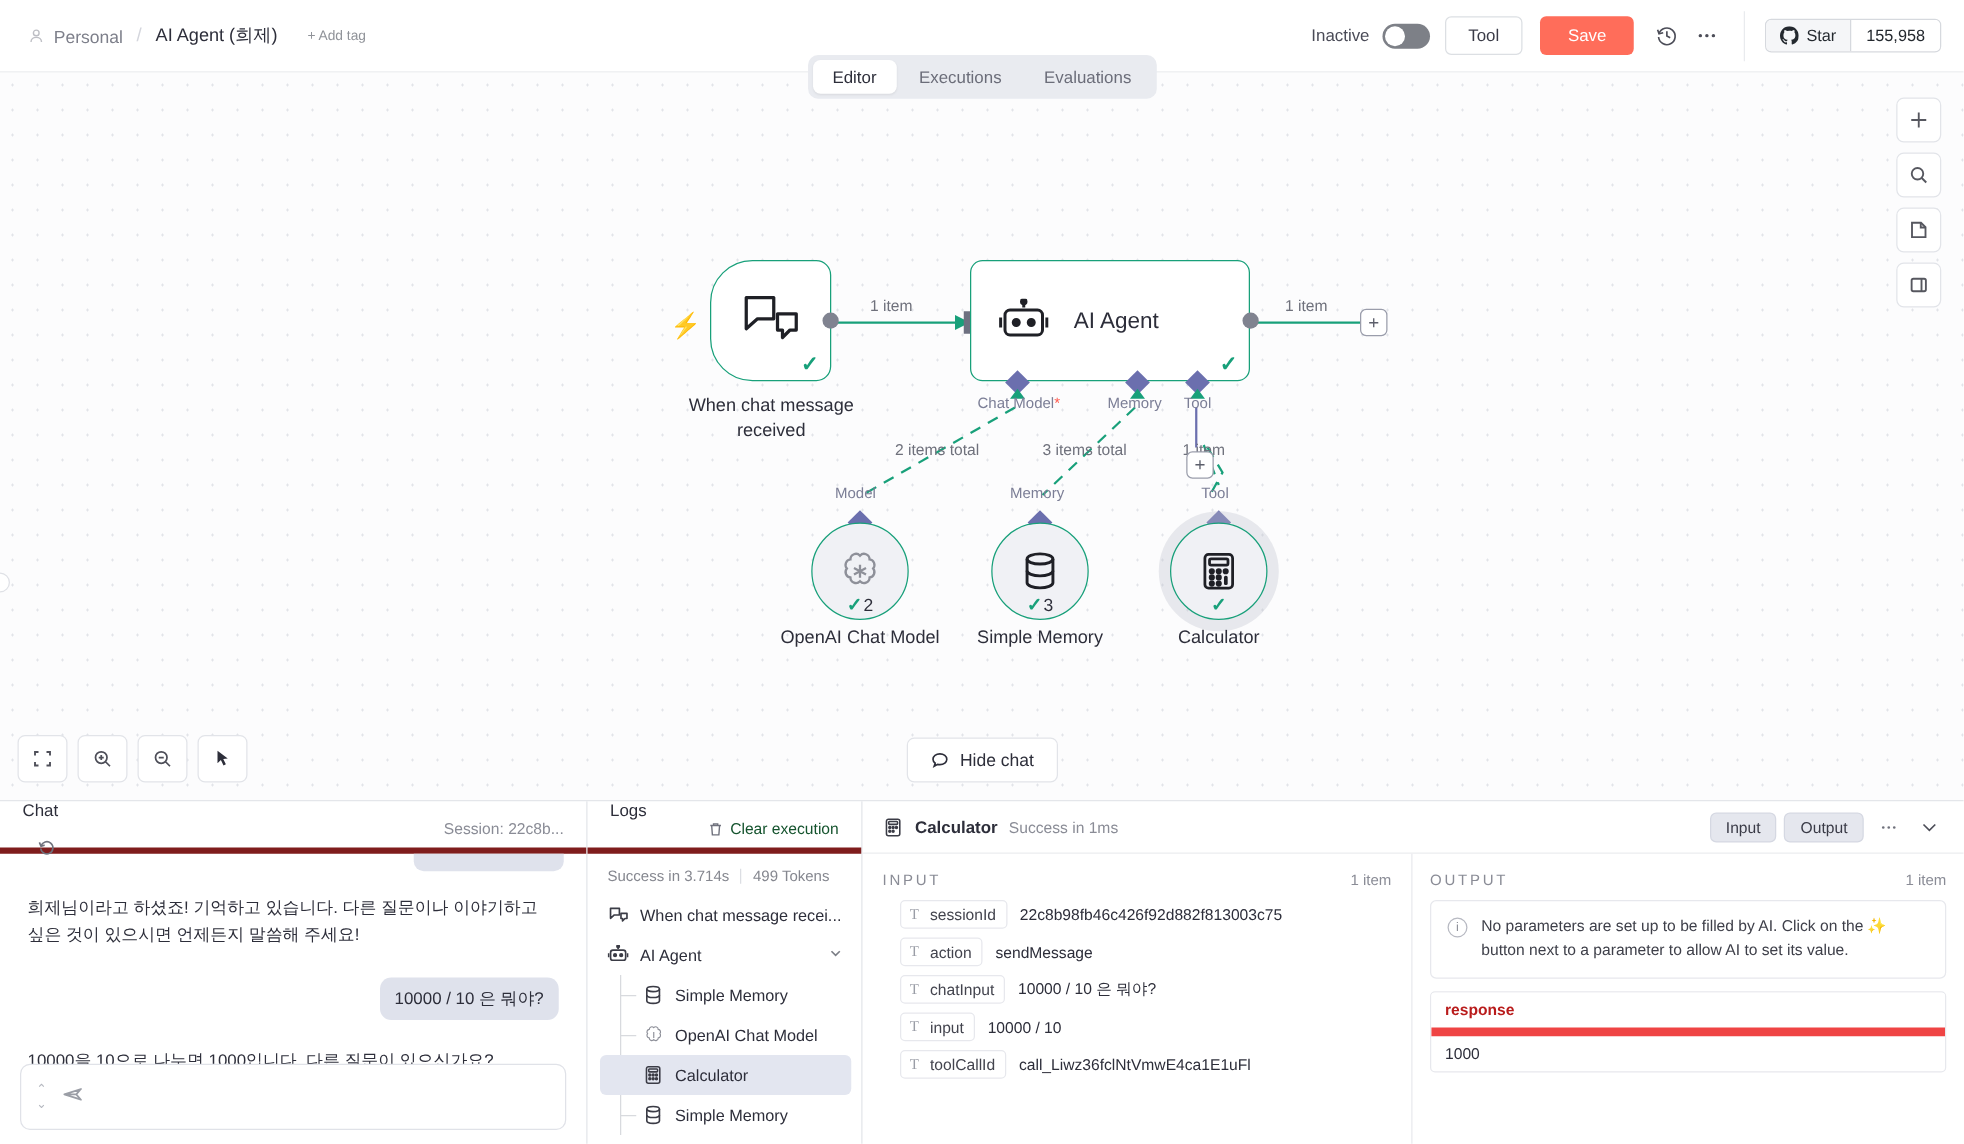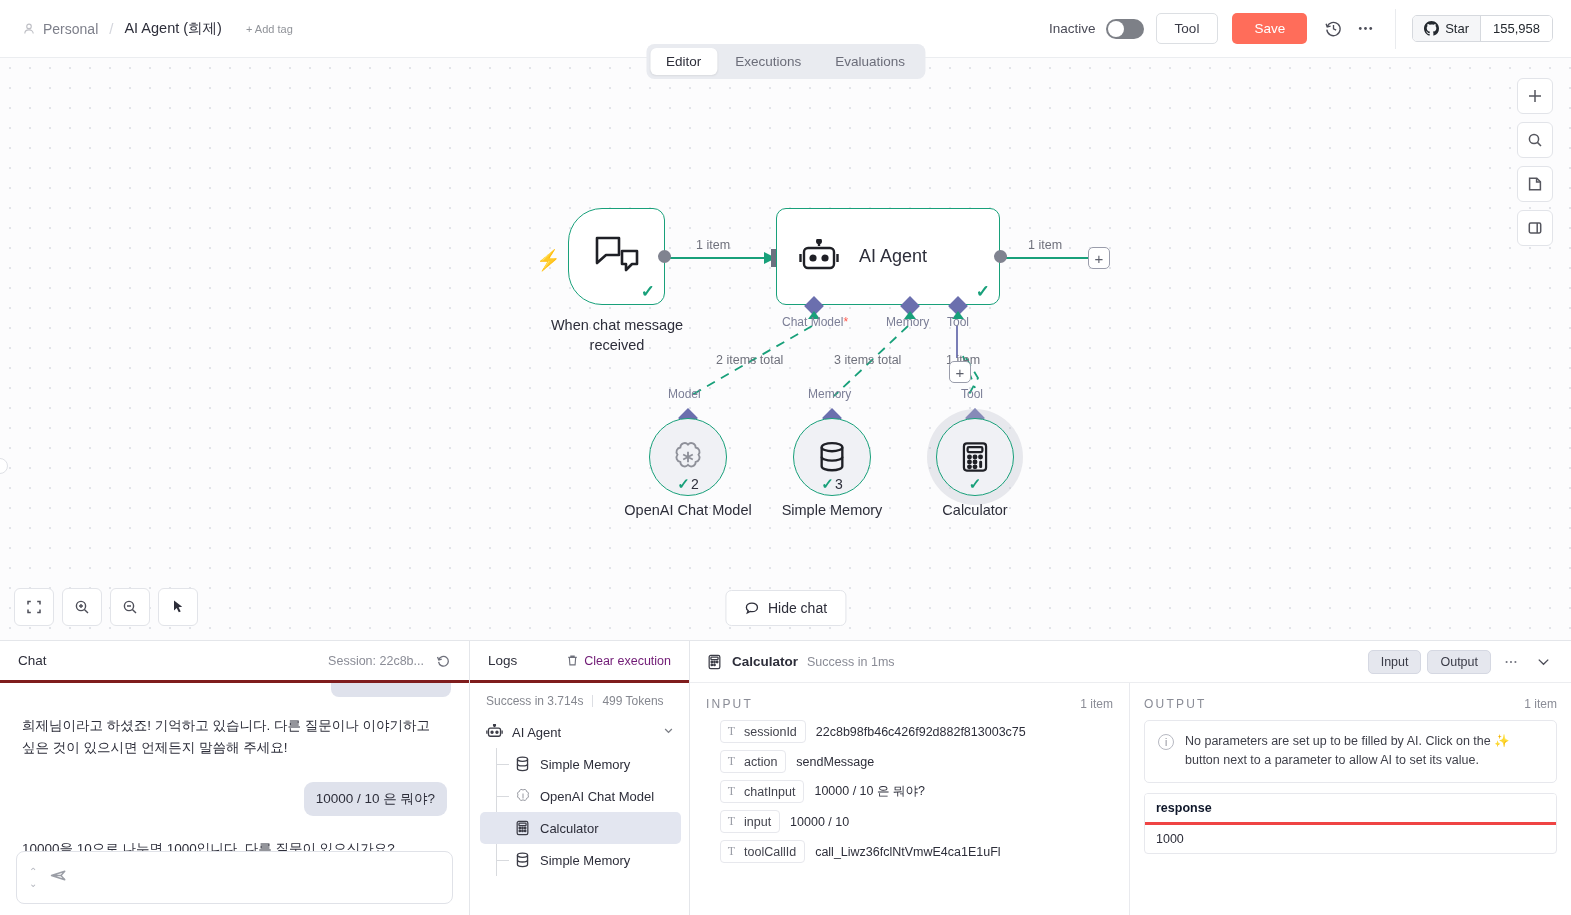--- a/index.html
+++ b/index.html
@@ -138,22 +138,22 @@
     cursor: pointer; color: #4e4f59; }
   .hide-chat { position: absolute; left: 50%; transform: translateX(-50%); bottom: 14px;
     background: #fff; border: 1px solid #e2e4e9; border-radius: 6px;
     padding: 9px 18px; font-size: 14px; color: #2d2e3a; cursor: pointer;
     display: flex; align-items: center; gap: 9px; }
 
   
   .bottom { position: absolute; top: 640px; left: 0; width: 1571px; height: 275px;
     display: flex; background: #fff; border-top: 1px solid #e4e6ea; }
   .panel { height: 275px; position: relative; }
-  .panel-head { height: 42px; display: flex; align-items: center; padding: 0 18px;
-    border-bottom: 3px solid #7f1d1d; }
+  .panel-head { height: 42px; display: flex; padding: 0 18px;
+    border-bottom: 5px solid #7f1d1d; flex-direction: column; }
   .panel-title { font-size: 13.5px; color: #2d2e3a; }
 
   
   .chat-panel { width: 470px; border-right: 1px solid #e4e6ea; }
   .chat-session { margin-left: auto; font-size: 12.5px; color: #8a8c96; }
   .chat-reset { margin-left: 12px; cursor: pointer; color: #6f717c; display: flex; }
   .chat-body { padding: 10px 22px 0 22px; height: 190px; overflow: hidden; position: relative; }
   .bub-partial { position: absolute; right: 18px; top: -8px; width: 120px; height: 22px;
     background: #dfe2ec; border-radius: 8px; }
   .msg-bot { font-size: 13.5px; color: #2d2e3a; line-height: 1.65; margin: 22px 0 0 0; }
@@ -165,21 +165,21 @@
     display: flex; align-items: center; padding: 0 12px; }
   .chev-stack { display: flex; flex-direction: column; gap: 6px; color: #b4b7bf;
     font-size: 10px; line-height: 6px; margin-right: 12px; cursor: pointer; }
   .chat-input { flex: 1; border: none; outline: none; font-size: 14px; color: #2d2e3a;
     font-family: "Liberation Sans", sans-serif; background: transparent; }
   .chat-input::placeholder { color: #9b9ea6; }
   .send-icon { color: #9b9ea6; cursor: pointer; }
 
   
   .logs-panel { width: 220px; border-right: 1px solid #e4e6ea; }
-  .clear-exec { margin-left: auto; font-size: 12.5px; color: #701a75; cursor: pointer;
+  .clear-exec { margin-left: auto; font-size: 12.5px; color: #14532d; cursor: pointer;
     display: flex; align-items: center; gap: 5px; }
   .logs-sub { display: flex; align-items: center; gap: 9px; padding: 11px 16px 8px 16px;
     font-size: 12px; color: #85878f; }
   .logs-sub .bar { width: 1px; height: 12px; background: #dcdee3; }
   .log-row { display: flex; align-items: center; gap: 9px; height: 32px;
     padding-left: 16px; font-size: 13px; color: #2d2e3a; cursor: pointer; position: relative; }
   .log-row.child { padding-left: 44px; }
   .log-row.selected { background: #e3e6f0; border-radius: 5px; margin: 0 8px 0 10px;
     padding-left: 34px; }
   .log-row .chev { margin-left: auto; margin-right: 14px; color: #7b7e86; }
@@ -214,22 +214,22 @@
   .kv-t { color: #9a9da6; font-size: 12px; font-family: "Liberation Serif", serif; width: 11px; text-align: center; }
   .kv-name { font-size: 12.5px; color: #43444e; }
   .kv-val { font-size: 12.5px; color: #2d2e3a; }
   .notice { border: 1px solid #e7e8ed; border-radius: 5px; padding: 11px 13px;
     display: flex; gap: 11px; align-items: flex-start; margin-bottom: 10px; }
   .notice-ico { width: 16px; height: 16px; border: 1px solid #b7b9c2; border-radius: 50%;
     color: #8a8c96; font-size: 10px; display: flex; align-items: center;
     justify-content: center; flex: 0 0 16px; margin-top: 2px; }
   .notice-txt { font-size: 12.5px; color: #3f404a; line-height: 1.55; }
   .resp-table { border: 1px solid #e7e8ed; border-radius: 4px; overflow: hidden; }
-  .resp-th { font-size: 12.5px; font-weight: 700; color: #0f172a; padding: 7px 11px;
-    border-bottom: 3px solid #ef4444; background: #fff; }
+  .resp-th { font-size: 12.5px; font-weight: 700; color: #b91c1c; padding: 7px 11px;
+    border-bottom: 7px solid #ef4444; background: #fff; }
   .resp-td { font-size: 12.5px; color: #2d2e3a; padding: 7px 11px; }
 </style>
 </head>
 <body>
 
 <div id="app">
 
   <div class="topbar">
     <div class="tb-left">
       <svg class="person-icon" viewBox="0 0 16 16">
@@ -504,20 +504,29 @@
         </span>
       </div>
       <div class="logs-sub">
         <span>Success in 3.714s</span>
         <span class="bar"></span>
         <span>499 Tokens</span>
       </div>
       <div>
         <div class="log-row">
           <span class="log-ico">
+            <svg width="16" height="15" viewBox="0 0 18 16" fill="none" stroke="#3b3c46" stroke-width="1.5" stroke-linejoin="round">
+                <path d="M1.6 1.4h8v6H5l-3.4 3z"></path>
+                <path d="M11 6h5.4v4.6h-1.8l-2.2 2.2v-2.2H11z"></path>
+              </svg>
+          </span>
+          <span>When chat message recei...</span>
+        </div>
+        <div class="log-row">
+          <span class="log-ico">
             <svg width="17" height="16" viewBox="0 0 18 17" fill="none" stroke="#3b3c46" stroke-width="1.4" stroke-linejoin="round">
                 <path d="M9 1.2v2.2"></path>
                 <circle cx="9" cy="1.2" r="1" fill="#3b3c46"></circle>
                 <rect x="2.6" y="4.4" width="12.8" height="8.6" rx="2"></rect>
                 <circle cx="6.4" cy="8.7" r="1.1" fill="#3b3c46"></circle>
                 <circle cx="11.6" cy="8.7" r="1.1" fill="#3b3c46"></circle>
                 <path d="M.9 7v3.4M17.1 7v3.4"></path>
               </svg>
           </span>
           <span>AI Agent</span>

